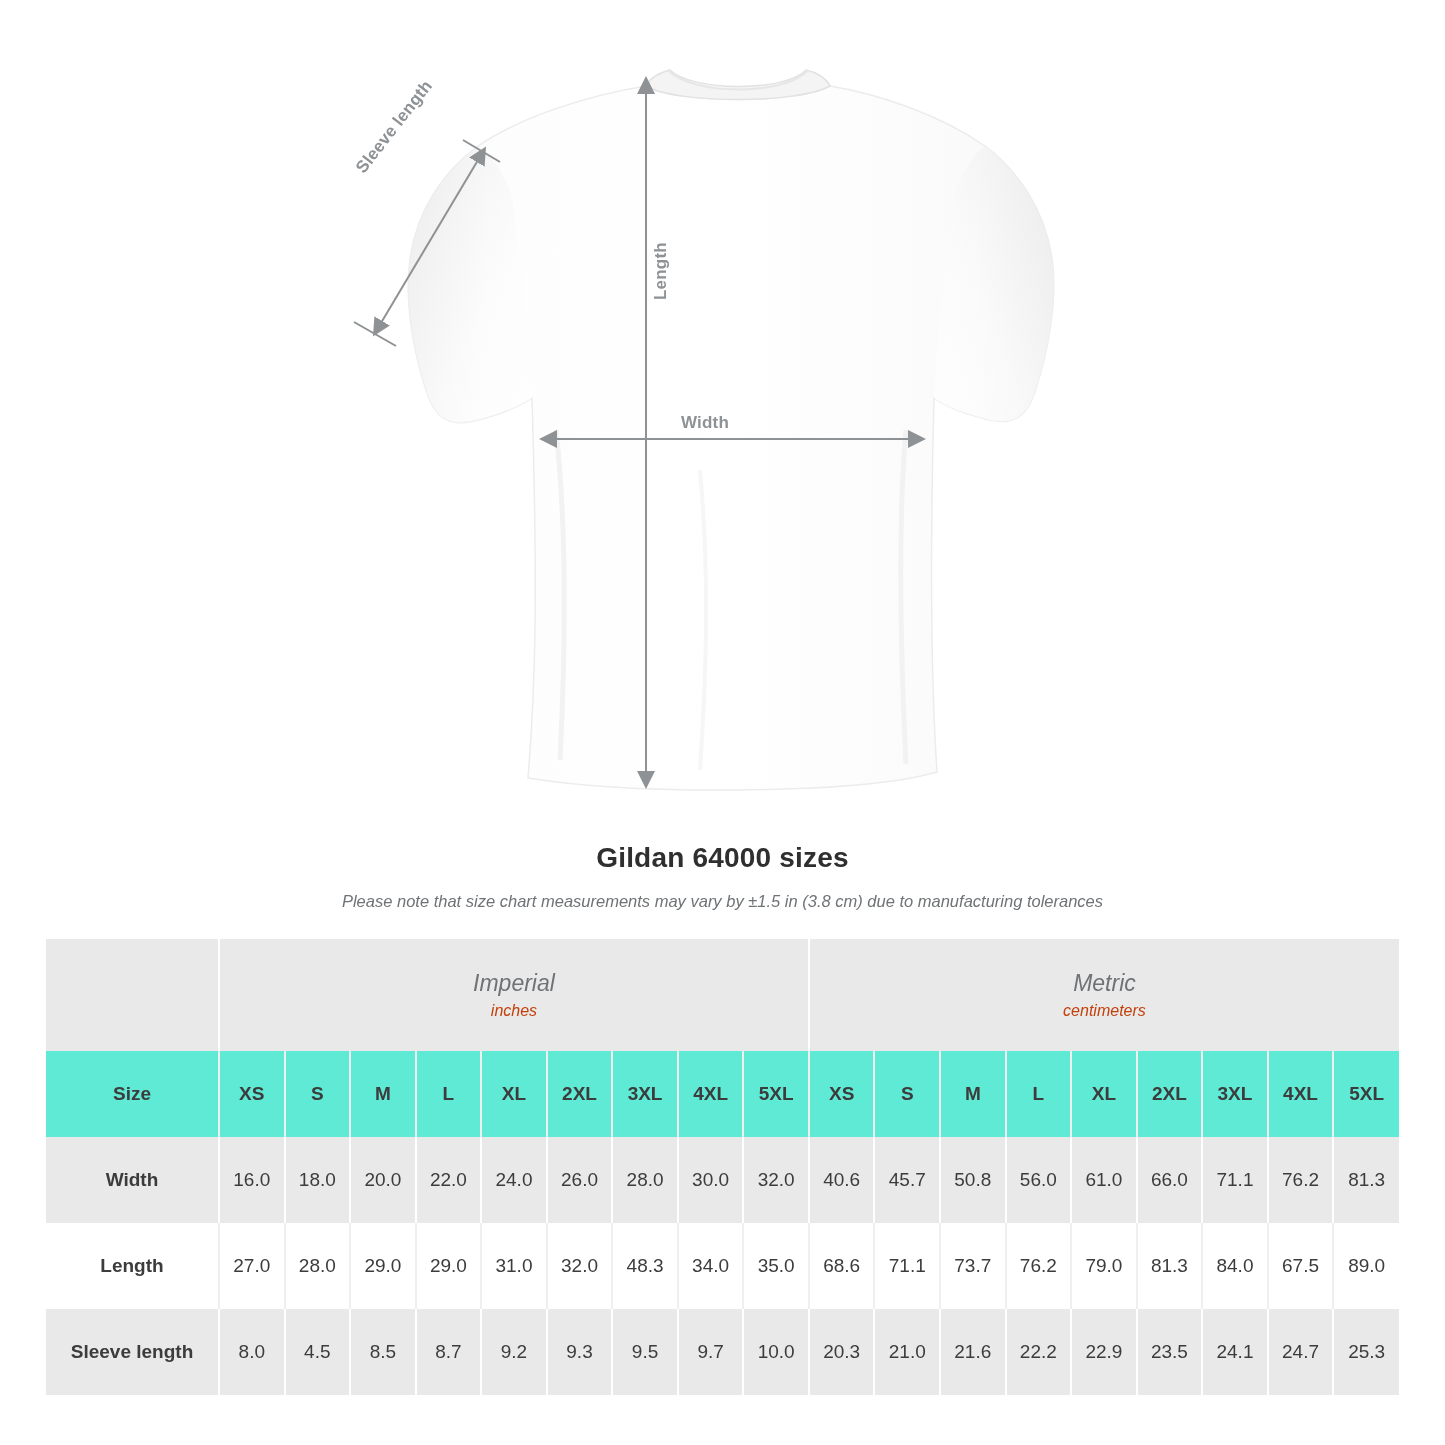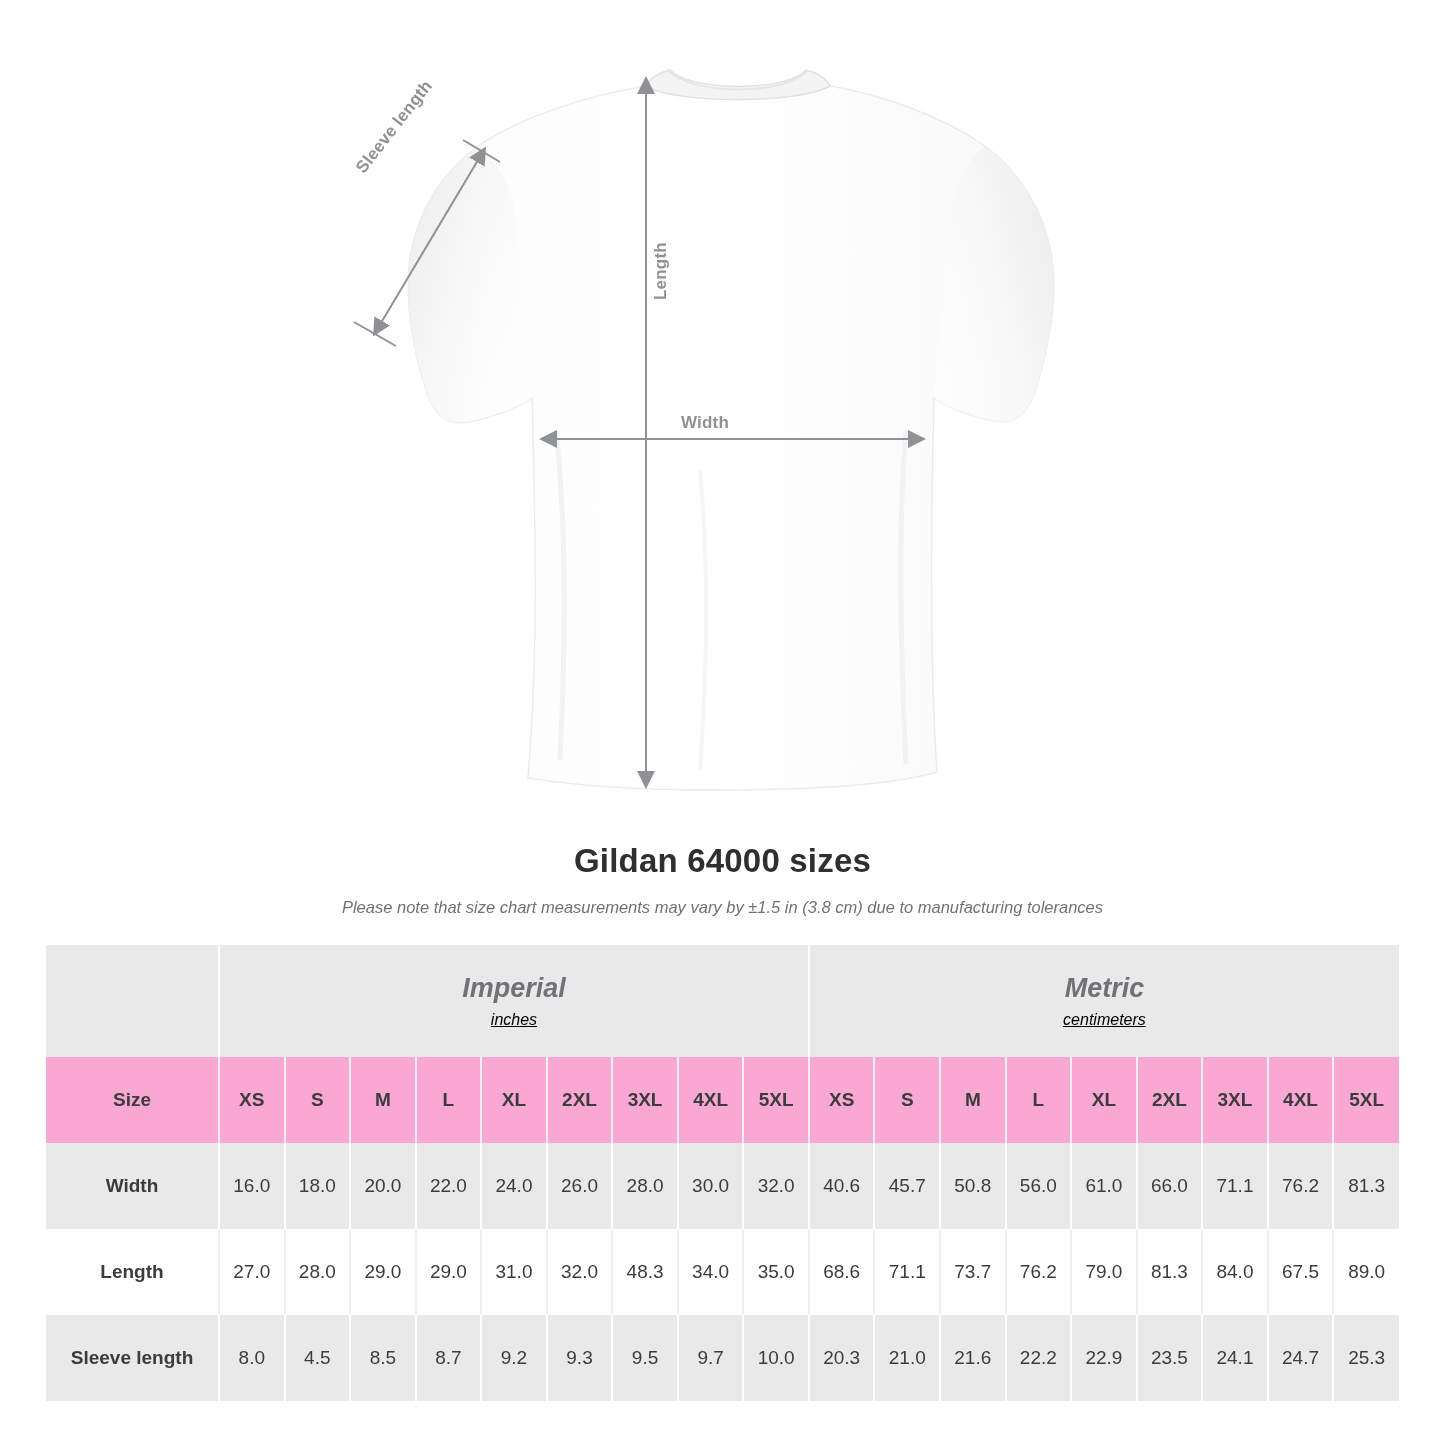--- a/index.html
+++ b/index.html
@@ -52,21 +52,21 @@
     transform-origin: left top;
   }
   .lbl-width {
     left: 681px;
     top: 413px;
   }
 
   
   .chart-title {
     text-align: center;
-    font-size: 33px;
+    font-size: 28px;
     font-weight: bold;
     color: #2f2f2f;
     margin: 12px 0 0 0;
     letter-spacing: 0.2px;
   }
   .chart-note {
     text-align: center;
     font-size: 16.5px;
     font-style: italic;
     color: #6f7376;
@@ -90,35 +90,34 @@
     text-align: center;
     vertical-align: middle;
   }
   .unit-row td {
     background: #e9e9e9;
     height: 110px;
     border-right: 2px solid #ffffff;
   }
   .unit-row td:last-child { border-right: none; }
   .unit-sys {
-    font-size: 27px;
-    font-weight: bold;
+    font-size: 23px;
+    font-weight: normal;
     font-style: italic;
     color: #6f7376;
     line-height: 1.15;
   }
   .unit-sub {
     font-size: 16px;
     font-style: italic;
-    color: #000000;
+    color: #c2410c;
     margin-top: 6px;
-    text-decoration: underline;
   }
   .hdr-row td {
-    background: #f9a8d4;
+    background: #5eead4;
     height: 84px;
     font-size: 19px;
     font-weight: bold;
     color: #3c3c3c;
     border-right: 2px solid #efefef;
   }
   .hdr-row td:last-child { border-right: none; }
   .row-label {
     font-size: 19px;
     font-weight: bold;

